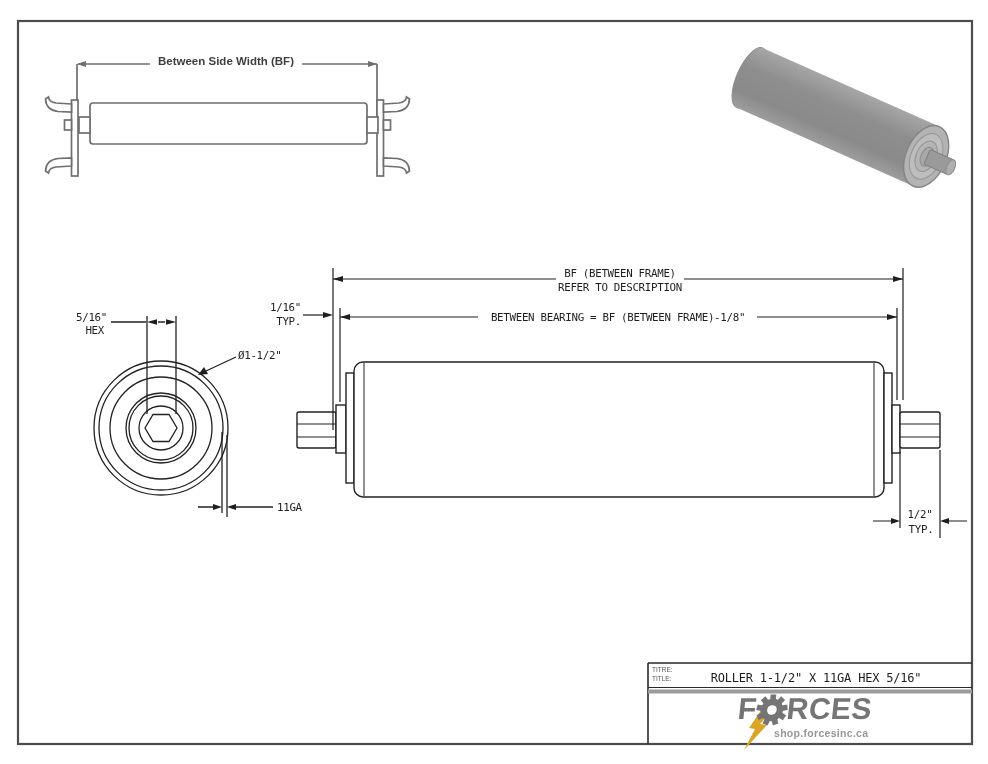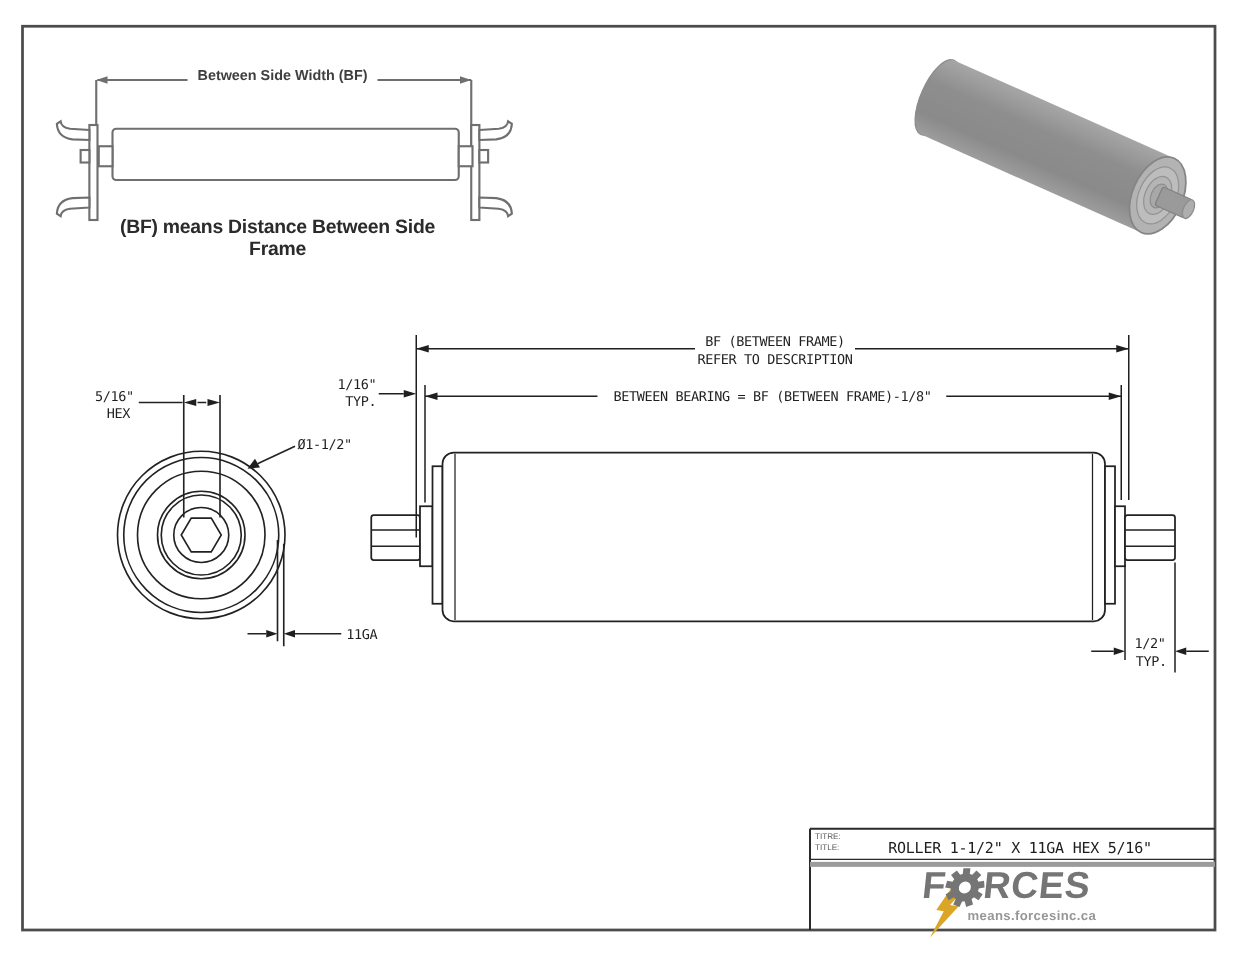--- a/index.html
+++ b/index.html
@@ -149,21 +149,20 @@
   <text class="cadtext" x="921" y="533" text-anchor="middle">TYP.</text>
 
   <g>
     <path d="M648,663 H972 M648,663 V744" stroke="#2a2a2a" stroke-width="1.6" fill="none"></path>
     <path d="M648,687.5 H972" stroke="#2a2a2a" stroke-width="1.1" fill="none"></path>
     <rect x="648" y="689.5" width="324" height="4" fill="#9b9b9b"></rect>
   </g>
 </svg>
 
 <div class="overlay fig-dim-label">Between Side Width (BF)</div>
-<div class="overlay fig-caption">(BF) means Distance Between Side Frame</div>
 
 <div class="overlay tb-labels">
   <div>TITRE:</div>
   <div>TITLE:</div>
 </div>
 <div class="overlay tb-title">ROLLER 1-1/2" X 11GA HEX 5/16"</div>
 
 <svg class="overlay logo-bolt" width="32" height="44" viewBox="0 0 32 44">
   <polygon points="21,1 8,20 14,21 3,42 26,17 19,16 31,3" fill="#dba627"></polygon>
 </svg>
@@ -180,15 +179,15 @@
       <rect x="13.2" y="0.5" width="5.6" height="7" transform="rotate(200 16 16)"></rect>
       <rect x="13.2" y="0.5" width="5.6" height="7" transform="rotate(240 16 16)"></rect>
       <rect x="13.2" y="0.5" width="5.6" height="7" transform="rotate(280 16 16)"></rect>
       <rect x="13.2" y="0.5" width="5.6" height="7" transform="rotate(320 16 16)"></rect>
       <circle cx="16" cy="16" r="11.2"></circle>
       <circle cx="16" cy="16" r="4.8" fill="#ffffff"></circle>
     </g>
   </svg>
   <span>RCES</span>
 </div>
-<div class="overlay logo-url">means.forcesinc.ca</div>
+<div class="overlay logo-url">shop.forcesinc.ca</div>
 
 </div>
 
 </body></html>

